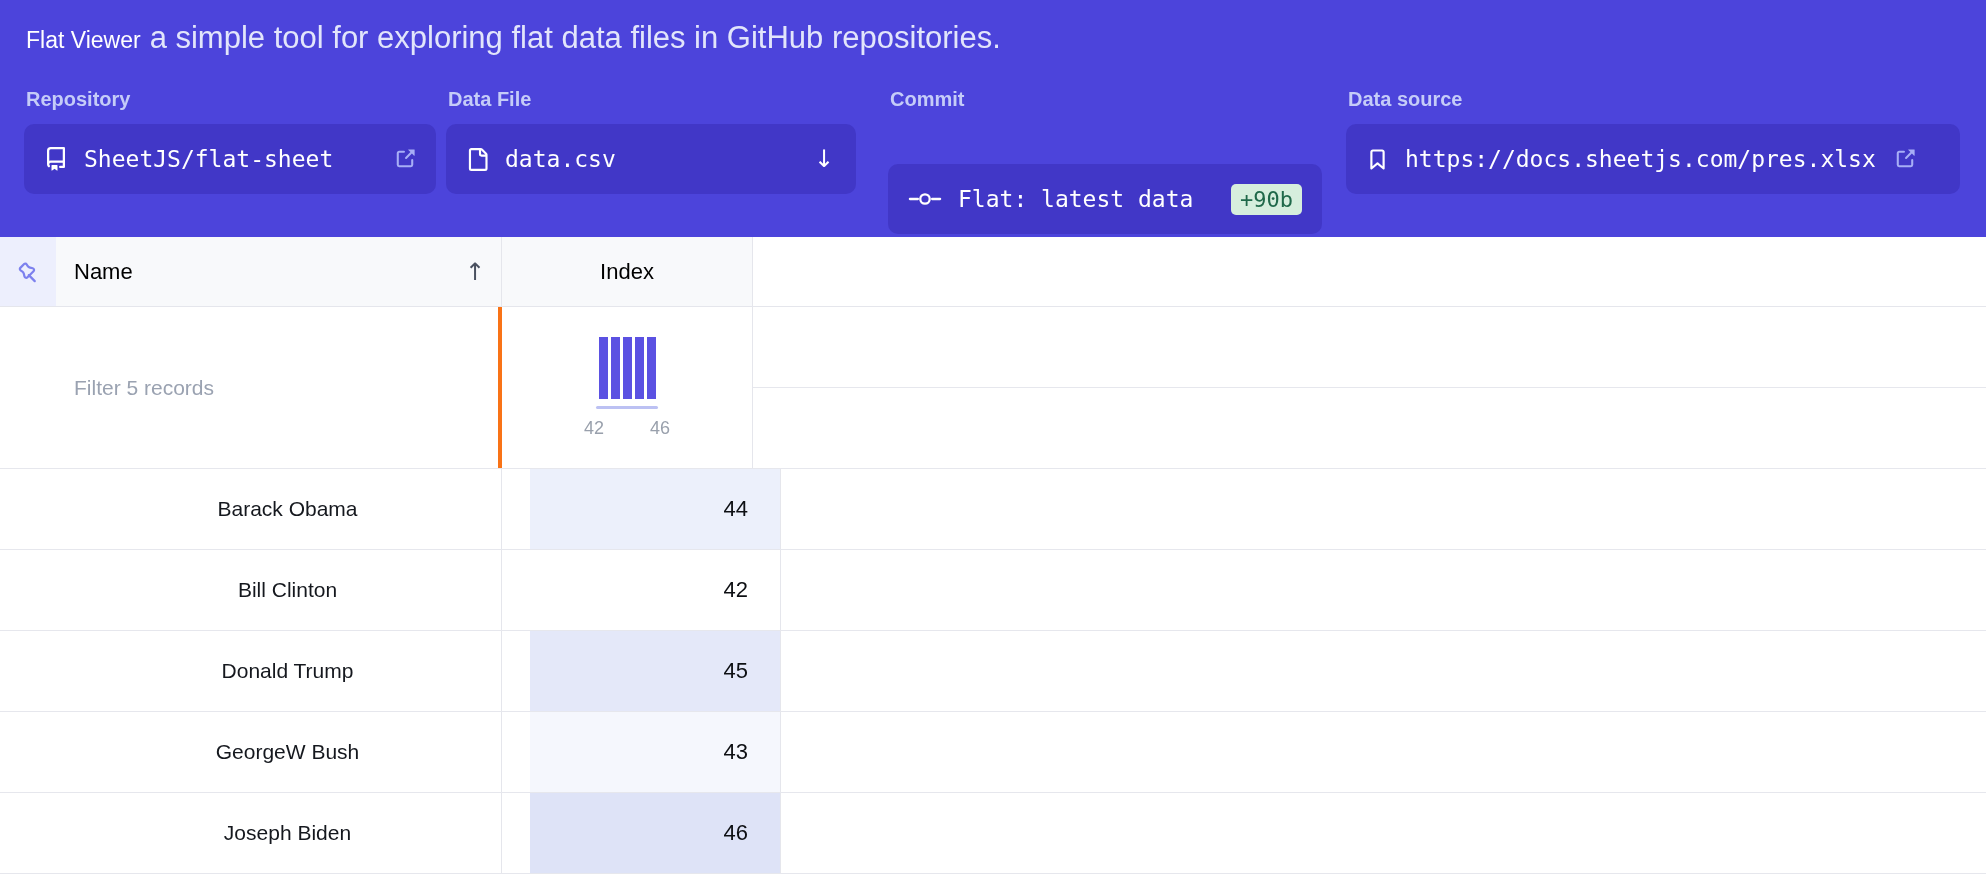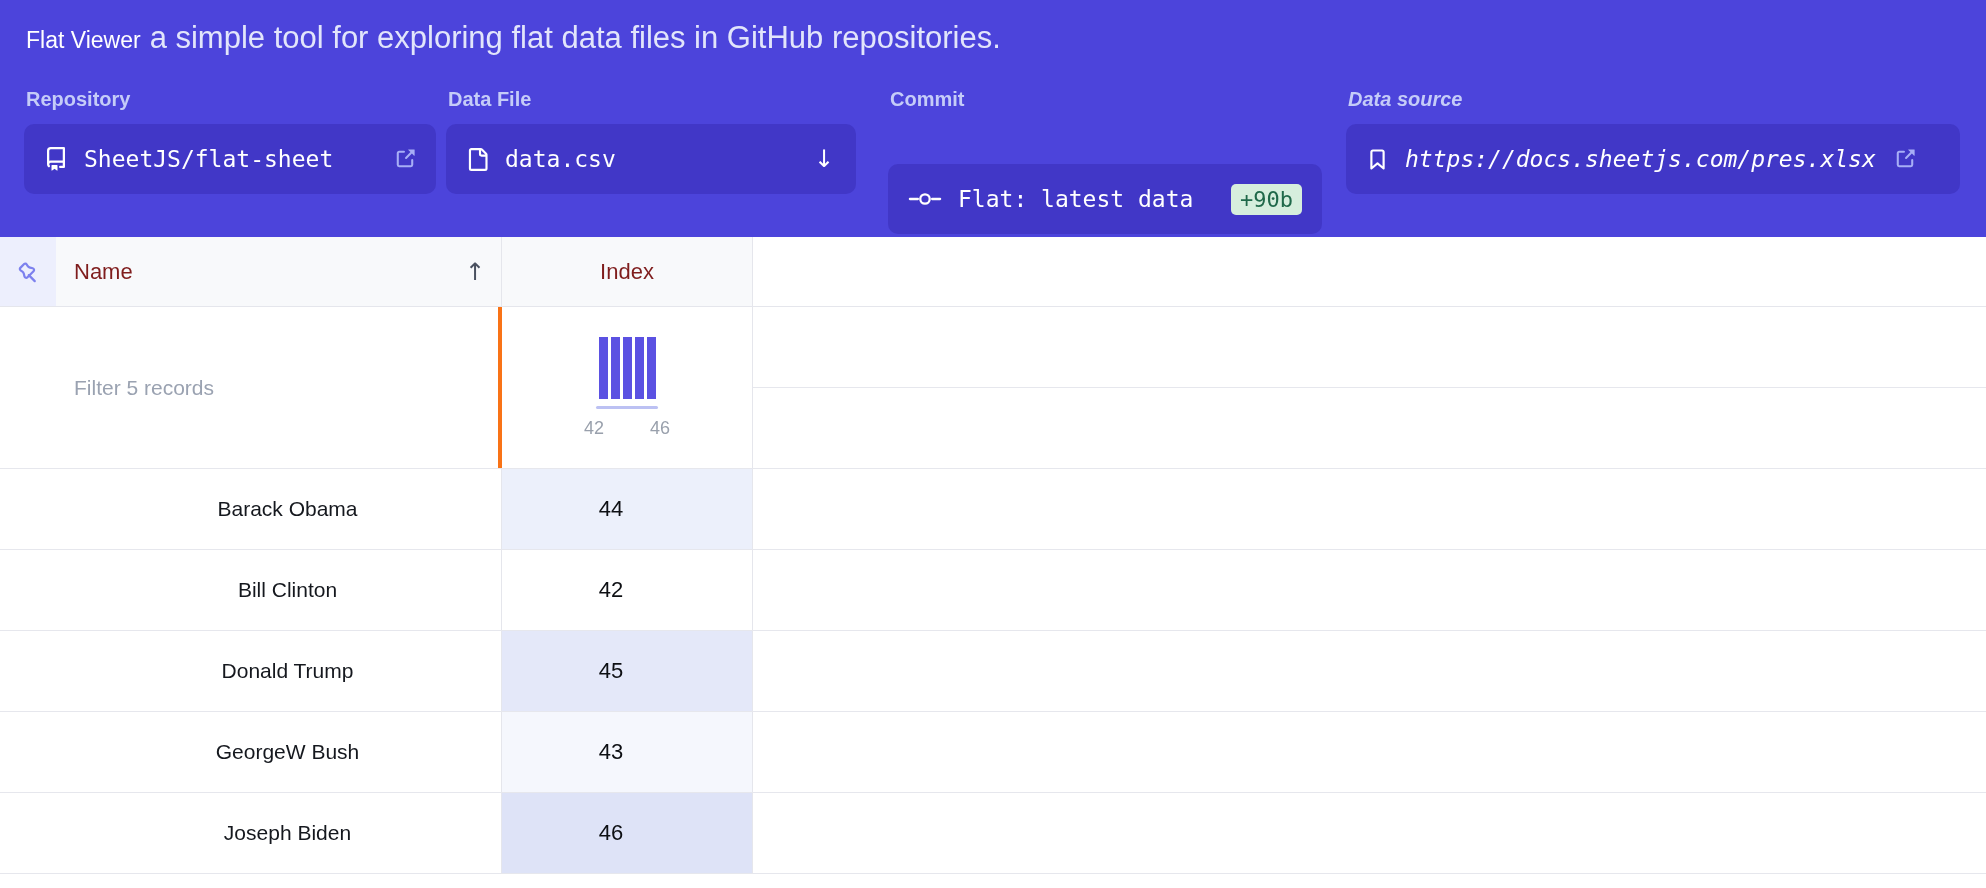--- a/index.html
+++ b/index.html
@@ -15,36 +15,36 @@
   .controls-row { display: flex; margin-top: 32px; }
   .section { display: flex; flex-direction: column; }
   .section-label { color: #c5ccf8; font-size: 20px; font-weight: 600; margin-bottom: 13px; padding-left: 2px; }
   .control { height: 70px; background: #4137c7; border-radius: 10px; display: flex; align-items: center;
     padding: 0 20px; color: #ffffff; font-family: "DejaVu Sans Mono", monospace; font-size: 23px;
     cursor: pointer; }
   .control .ctl-text { margin-left: 16px; white-space: nowrap; }
   .sec-repo   { width: 412px; }
   .sec-file   { width: 410px; margin-left: 10px; }
   .sec-commit { width: 434px; margin-left: 32px; gap: 40px; }
-  .sec-source { width: 614px; margin-left: 24px; font-style: italic; }
+  .sec-source { width: 614px; margin-left: 24px; }
   .icon { flex: 0 0 auto; display: inline-flex; }
   .ext-icon svg { color: #a7aef6; }
   .dd-arrow { margin-left: auto; font-family: "DejaVu Sans", sans-serif; font-size: 24px; color: #ffffff; padding-right: 2px; }
   .ext-right { margin-left: auto; }
   .ext-gap { margin-left: 18px; }
   .badge { margin-left: auto; font-family: "DejaVu Sans Mono", monospace; font-size: 22px;
     padding: 3px 9px; border-radius: 5px; }
   .thead { height: 70px; display: flex; border-bottom: 1px solid #e5e6ec; }
   .pin-cell { width: 56px; background: #edeffd; display: flex; align-items: center; justify-content: center; cursor: pointer; }
   .th-name { width: 446px; background: #f8f9fb; border-right: 1px solid #e5e6ec; display: flex;
     align-items: center; justify-content: space-between; padding: 0 16px 0 18px; cursor: pointer; }
   .th-index { width: 251px; background: #f8f9fb; border-right: 1px solid #e5e6ec; display: flex;
     align-items: center; justify-content: center; cursor: pointer; }
   .th-rest { flex: 1; background: #ffffff; }
-  .th-label { color: #7f1d1d; font-size: 22px; }
+  .th-label { color: #000000; font-size: 22px; }
   .sort-arrow { color: #4a5160; font-family: "DejaVu Sans", sans-serif; font-size: 24px; }
 
   .filter-row { height: 162px; display: flex; border-bottom: 1px solid #e6e7ed; }
   .filter-name-cell { width: 502px; border-right: 4px solid #f97316; }
   .filter-input { width: 100%; height: 100%; border: none; outline: none; background: transparent;
     font-family: "Liberation Sans", sans-serif; font-size: 21px; color: #333a45; padding-left: 74px; }
   .filter-input::placeholder { color: #9aa2b1; opacity: 1; }
   .filter-index-cell { width: 251px; border-right: 1px solid #e5e6ec; display: flex; flex-direction: column;
     align-items: center; justify-content: center; cursor: pointer; }
   .hist-bars { display: flex; align-items: flex-end; gap: 3px; height: 62px; }
@@ -52,21 +52,21 @@
   .hist-track { width: 62px; height: 3px; background: #bcc1f3; border-radius: 2px; margin-top: 7px; }
   .hist-labels { width: 86px; display: flex; justify-content: space-between; margin-top: 9px;
     color: #99a0ac; font-size: 18px; }
   .filter-rest { flex: 1; position: relative; }
   .filter-rest::after { content: ""; position: absolute; left: 0; right: 0; top: 80px; border-top: 1px solid #e6e7ed; }
 
   .tbody .trow { height: 81px; display: flex; border-bottom: 1px solid #e6e7ed; }
   .name-cell { width: 502px; border-right: 1px solid #e5e6ec; display: flex; align-items: center;
     padding-left: 74px; font-size: 21px; color: #15181e; justify-content: center; }
   .index-cell { width: 251px; border-right: 1px solid #e5e6ec; display: flex; align-items: center;
-    justify-content: center; padding-right: 32px; font-size: 22px; color: #0d0f13; }
+    justify-content: flex-end; padding-right: 32px; font-size: 22px; color: #0d0f13; margin-left: 28px; }
   .rest-cell { flex: 1; background: #ffffff; }
 </style>
 </head>
 <body>
 
 <div class="app-header" style="background: rgb(76, 68, 219);">
   <div class="title-row">
     <span class="app-title">Flat Viewer</span>
     <span class="app-subtitle">a simple tool for exploring flat data files in GitHub repositories.</span>
   </div>

